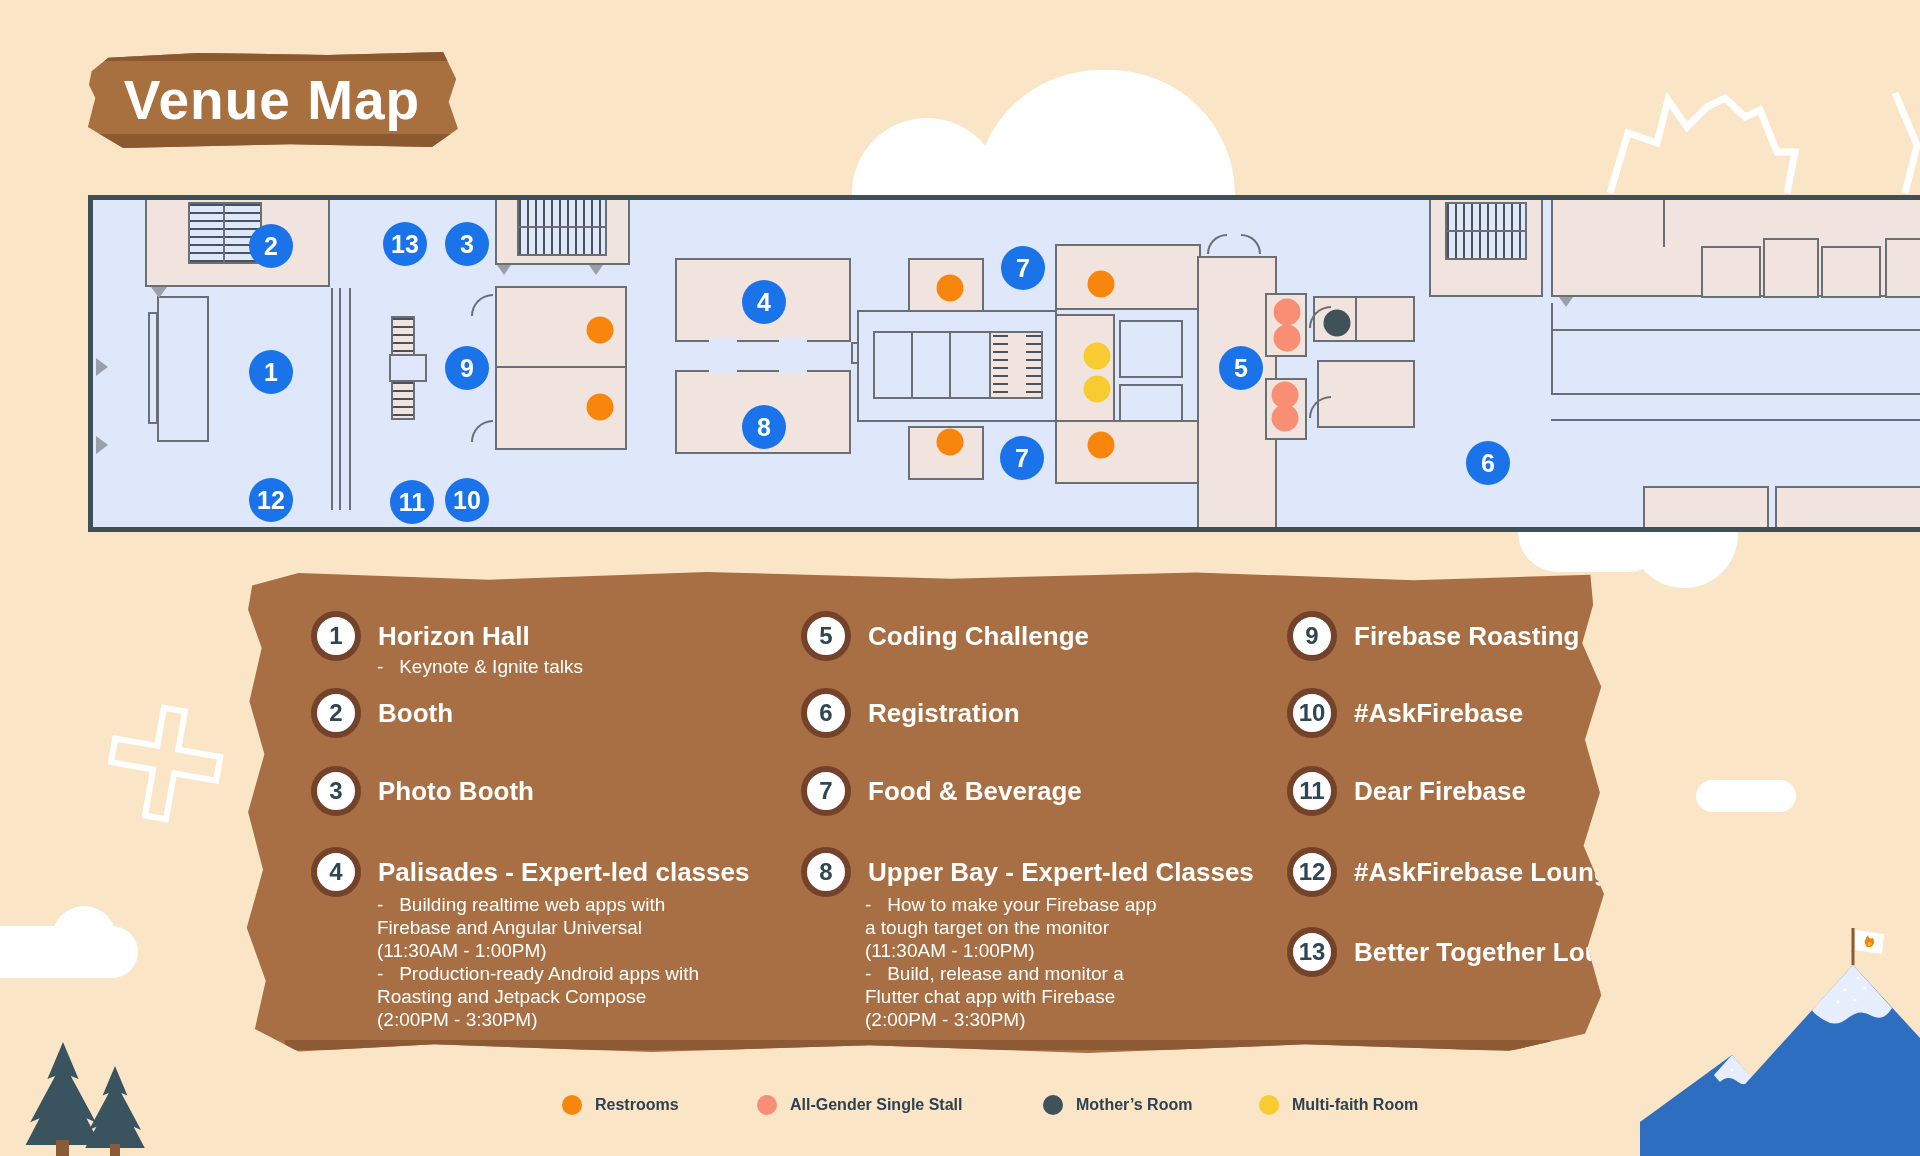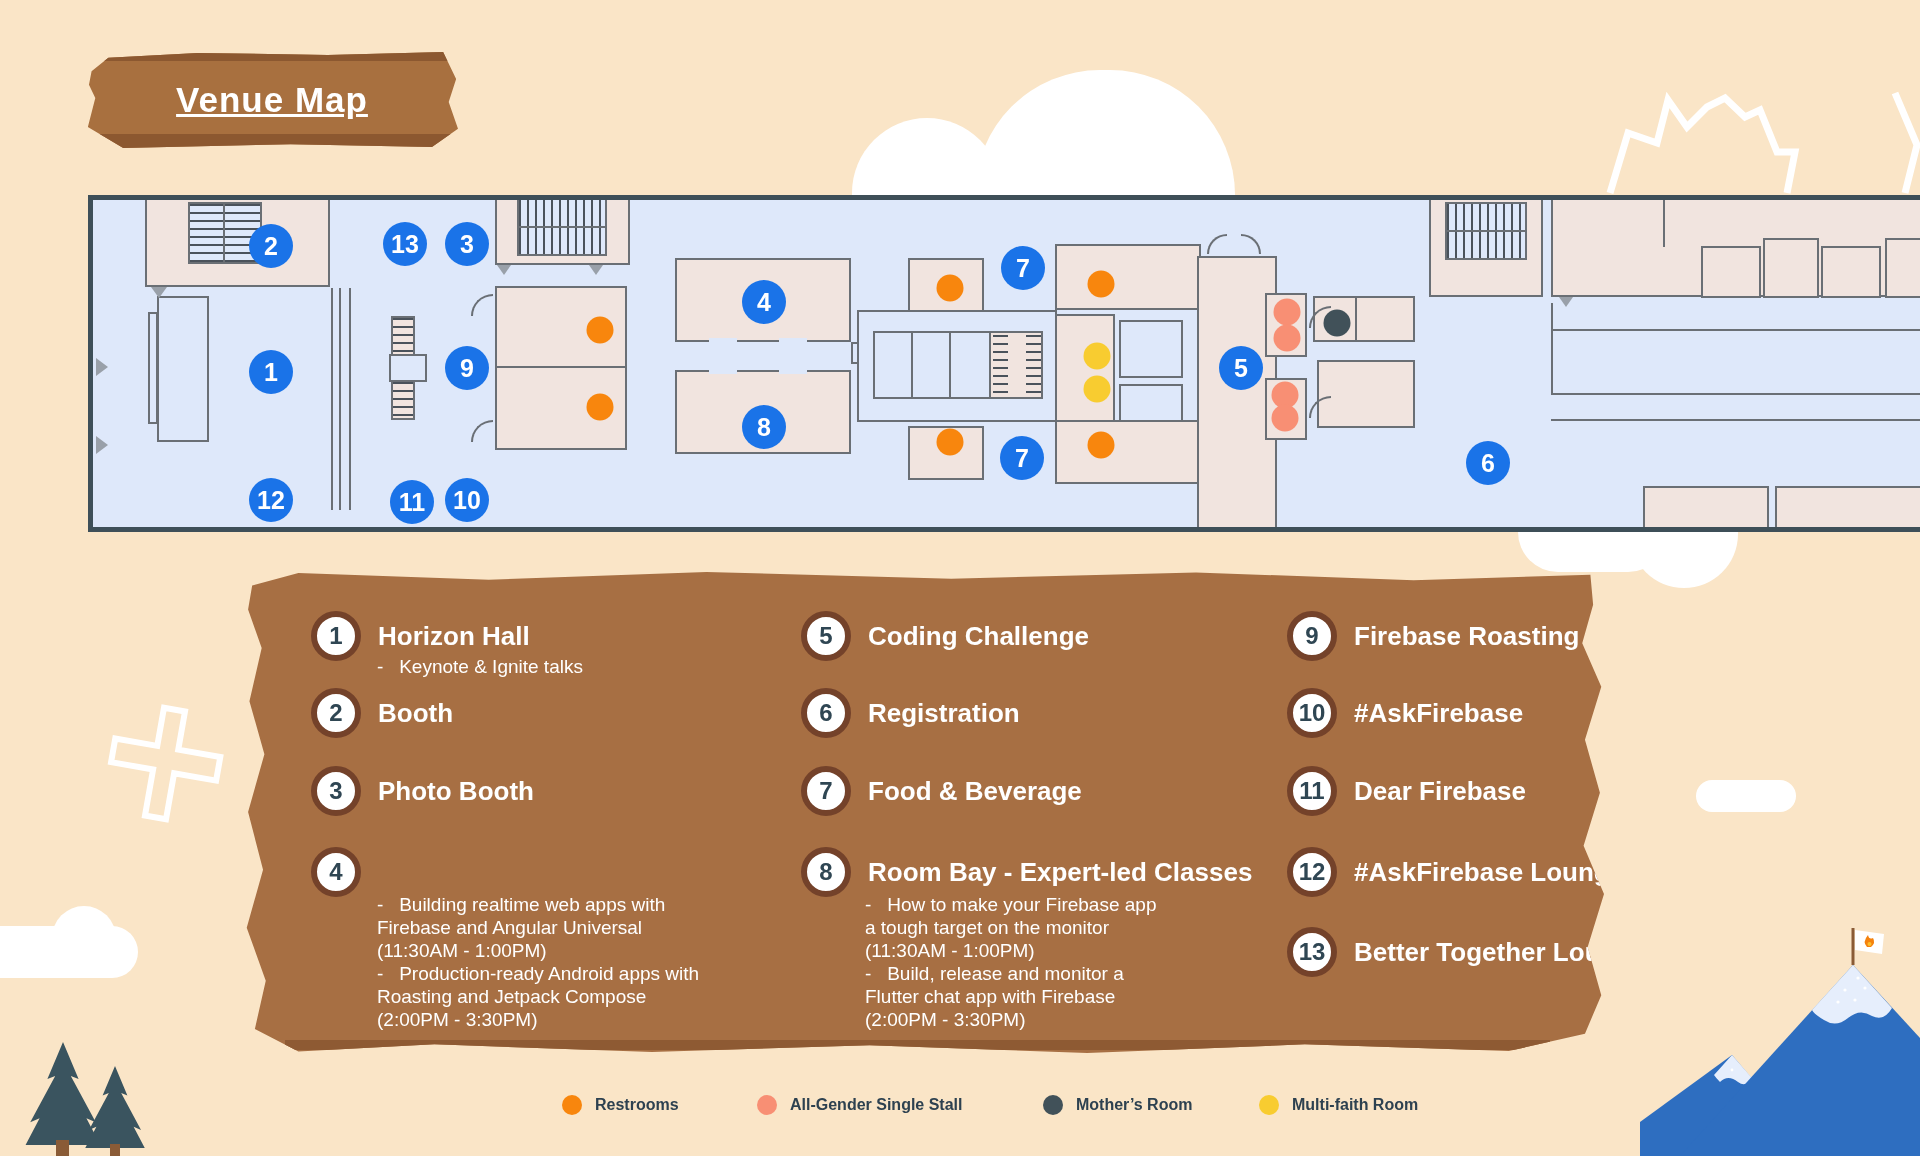--- a/index.html
+++ b/index.html
@@ -10,21 +10,21 @@
   .cloud { position:absolute; background:#FFFFFF; z-index:1; }
   .deco-svg { position:absolute; z-index:1; }
 
   
   .banner { position:absolute; left:86px; top:52px; width:372px; height:96px; z-index:3;
     background:#A8703F;
     clip-path:polygon(1.5% 20%,6% 6%,30% 1%,65% 3%,96% 0%,99.5% 28%,97.5% 52%,100% 80%,93% 99%,55% 96%,10% 100%,0.5% 78%,2.5% 48%,0.8% 34%);
     display:flex; align-items:center; justify-content:center; }
   .banner::before { content:""; position:absolute; left:0; right:0; top:0; height:9px; background:#8C5830; }
   .banner::after  { content:""; position:absolute; left:0; right:0; bottom:0; height:14px; background:#8C5830; }
-  .banner-title { color:#FFFFFF; font-size:35px; font-weight:bold; letter-spacing:1px;text-decoration:underline; }
+  .banner-title { color:#FFFFFF; font-size:55px; font-weight:bold; letter-spacing:1px; }
 
   
   .map { position:absolute; left:88px; top:195px; width:1837px; height:337px; z-index:2;
     background:#DEE8FA; border:5px solid #3E4F58; border-right:none; overflow:hidden; }
   .rm  { position:absolute; background:#F1E4DF; border:2px solid #6A6F75; }
   .bb  { position:absolute; background:#DEE8FA; border:2px solid #6A6F75; }
   .wl  { position:absolute; background:#6A6F75; }
   .st  { position:absolute; }
   .sh  { background-image:repeating-linear-gradient(to bottom,#4A525B 0 2px,transparent 2px 8px); }
   .sv  { background-image:repeating-linear-gradient(to right,#4A525B 0 2px,transparent 2px 8px); }
@@ -211,20 +211,21 @@
   <div class="litem" style="left:67px;top:117px;">
     <div class="lcirc">2</div>
     <div class="llabel">Booth</div>
   </div>
   <div class="litem" style="left:67px;top:195px;">
     <div class="lcirc">3</div>
     <div class="llabel">Photo Booth</div>
   </div>
   <div class="litem" style="left:67px;top:276px;">
     <div class="lcirc">4</div>
+    <div class="llabel">Palisades - Expert-led classes</div>
   </div>
   <div class="lsub" style="left:133px;top:322px;">
     <div>-   Building realtime web apps with</div>
     <div>Firebase and Angular Universal</div>
     <div>(11:30AM - 1:00PM)</div>
     <div>-   Production-ready Android apps with</div>
     <div>Roasting and Jetpack Compose</div>
     <div>(2:00PM - 3:30PM)</div>
   </div>
 
@@ -235,21 +236,21 @@
   <div class="litem" style="left:557px;top:117px;">
     <div class="lcirc">6</div>
     <div class="llabel">Registration</div>
   </div>
   <div class="litem" style="left:557px;top:195px;">
     <div class="lcirc">7</div>
     <div class="llabel">Food &amp; Beverage</div>
   </div>
   <div class="litem" style="left:557px;top:276px;">
     <div class="lcirc">8</div>
-    <div class="llabel">Room Bay - Expert-led Classes</div>
+    <div class="llabel">Upper Bay - Expert-led Classes</div>
   </div>
   <div class="lsub" style="left:621px;top:322px;">
     <div>-   How to make your Firebase app</div>
     <div>a tough target on the monitor</div>
     <div>(11:30AM - 1:00PM)</div>
     <div>-   Build, release and monitor a</div>
     <div>Flutter chat app with Firebase</div>
     <div>(2:00PM - 3:30PM)</div>
   </div>
 

